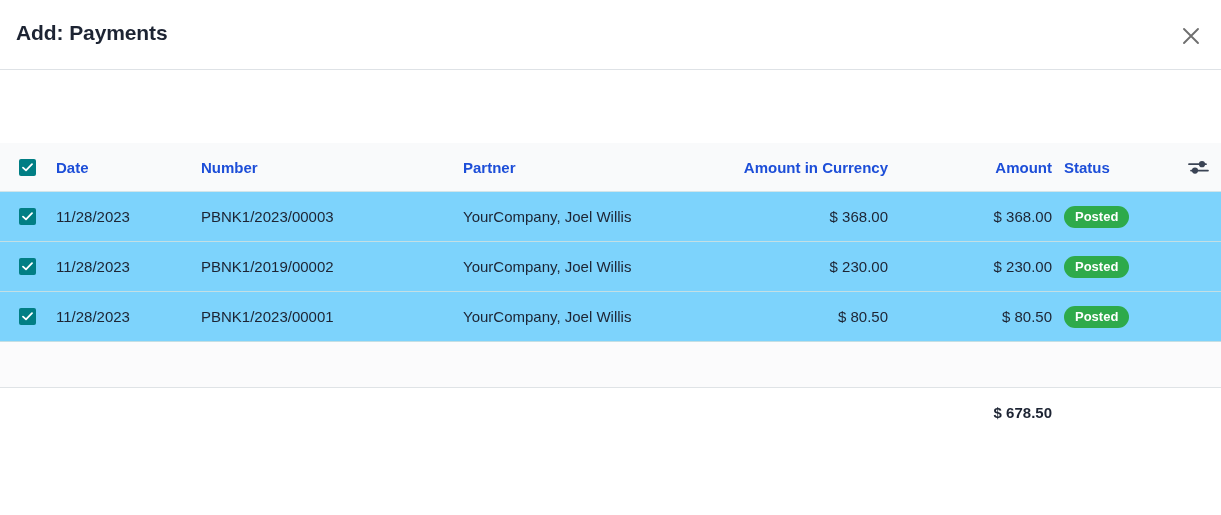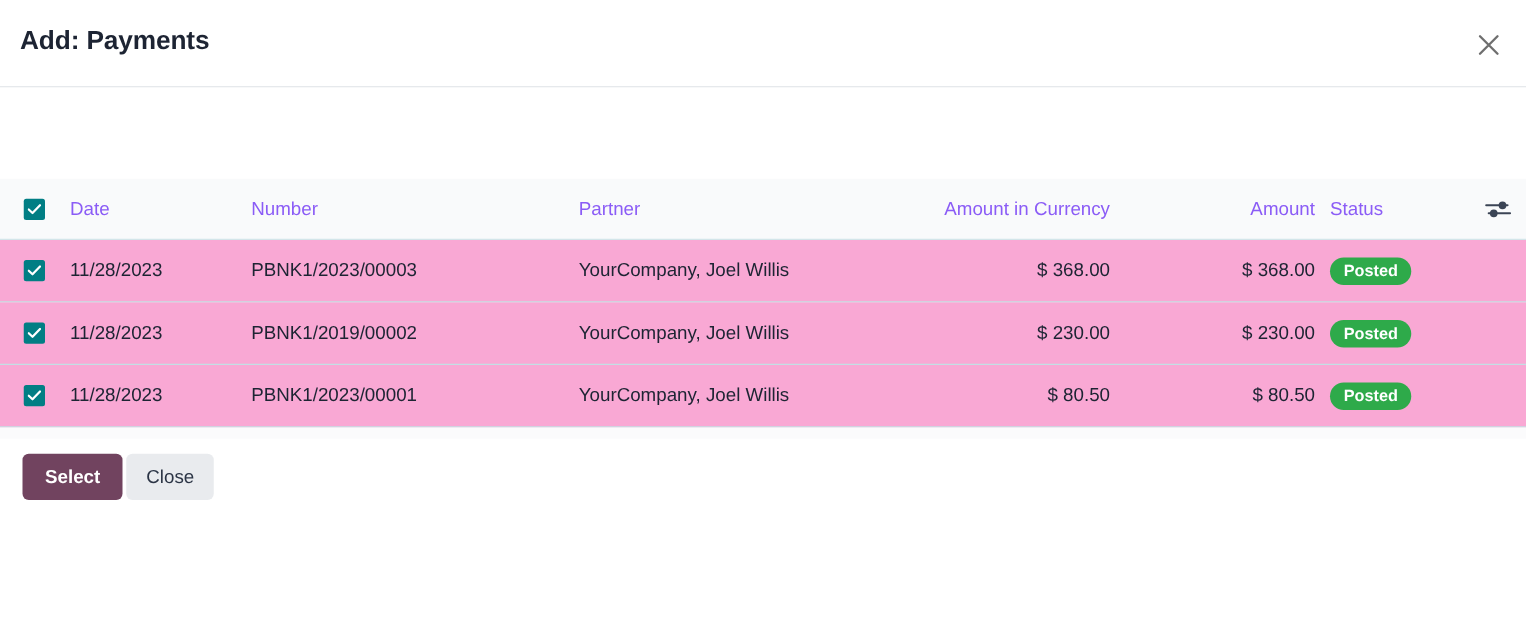--- a/index.html
+++ b/index.html
@@ -78,35 +78,35 @@
   .table { position: absolute; left: 0; top: 143px; width: 1221px; }
   .row {
     position: relative; width: 1221px; height: 50px;
     display: flex; align-items: center;
     border-bottom: 1px solid #e1e5e8;
   }
   .row.head {
     background: #f9fafb; height: 49px;
     border-bottom: 1px solid #d3e5e9;
   }
-  .row.data { background: #f9a8d4; border-bottom: 1px solid #c3dfe4; }
+  .row.data { background: #7dd3fc; border-bottom: 1px solid #c3dfe4; }
   .row.filler { background: #fbfbfc; height: 46px; border-bottom: 1px solid #dfe3e6; }
   .row.total  { background: #ffffff; height: 50px; border-bottom: 1px solid #dfe3e6; }
 
   .cell { font-size: 15px; color: #1d2433; position: absolute; }
   .c-check  { left: 19px; }
   .c-date   { left: 56px; }
   .c-number { left: 201px; }
   .c-partner{ left: 415px; margin-left: 48px; }
   .c-curr   { left: 660px; width: 228px; text-align: right; }
   .c-amt    { left: 900px; width: 152px; text-align: right; }
   .c-status { left: 1064px; }
   .c-opts   { right: 12px; }
 
-  .row.head .cell { font-weight: normal; color: #8b5cf6; }
+  .row.head .cell { font-weight: bold; color: #1d4ed8; }
 
   .chk {
     width: 17px; height: 17px; border-radius: 2px;
     background: #017e84; cursor: pointer;
     display: flex; align-items: center; justify-content: center;
   }
   .chk svg { display: block; }
 
   .badge {
     display: inline-block; padding: 4px 11px 5px;
@@ -251,18 +251,14 @@
         </div>
       </div>
 
     <div class="row filler"></div>
 
     <div class="row total">
       <div class="cell c-amt total-amt">$ 678.50</div>
     </div>
   </div>
 
-  <div class="footer">
-    <button class="btn-select">Select</button>
-    <button class="btn-close">Close</button>
-  </div>
 
 </div>
 
 </body></html>

